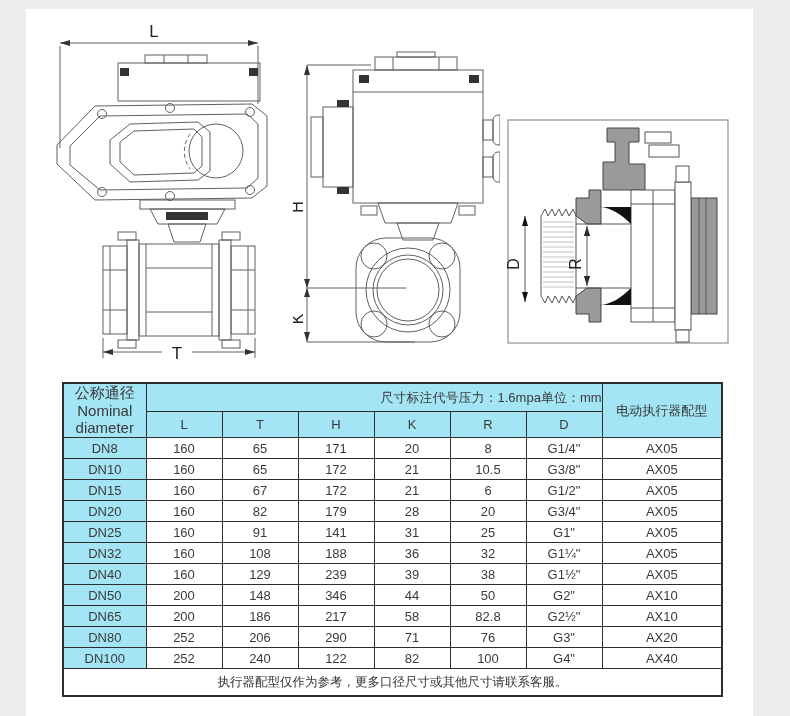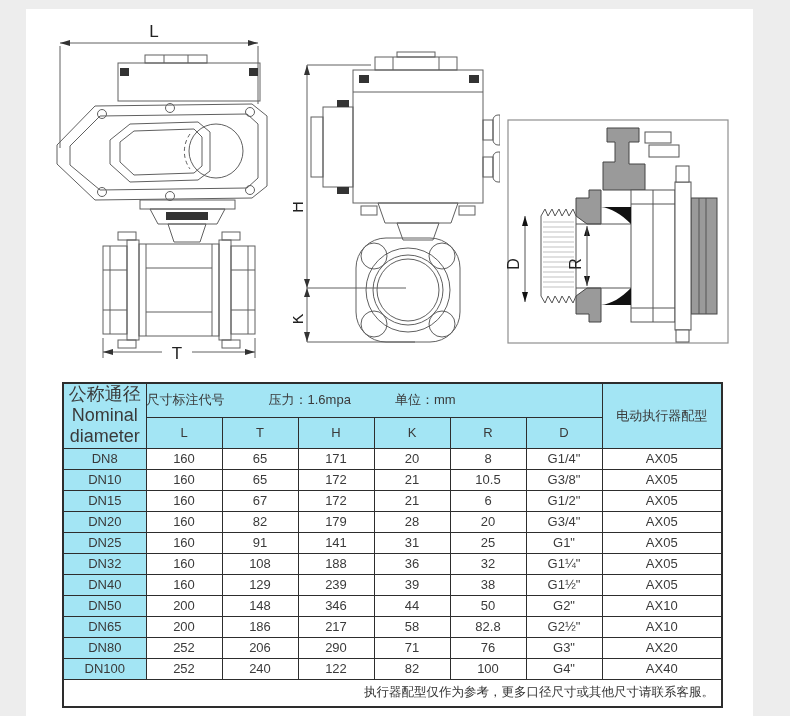--- a/index.html
+++ b/index.html
@@ -18,23 +18,23 @@
     position:absolute;left:36px;top:373px;width:659px;
     border-collapse:collapse;table-layout:fixed;
     border:2px solid var(--border,#2d2d2d);
     font-size:13px;color:#3a3a3a;text-align:center;
   }
   #spec th,#spec td{border:1px solid var(--border,#2d2d2d);font-weight:normal;padding:0;vertical-align:middle}
   #spec .cy{background:var(--hdr,#a3e5f4)}
   #spec thead .r1 th{height:27px}
   #spec thead .r2 th{height:25px}
   #spec tbody td{height:20px}
-  #spec tfoot td{height:22px;text-align:right;padding:2px 7px;font-size:12.5px;color:#333}
-  .nomhdr{line-height:1.18;font-size:18px}
-  .toprow{display:flex;justify-content:flex-start;align-items:center;gap:44px}
+  #spec tfoot td{height:22px;text-align:center;padding:2px 7px;font-size:12.5px;color:#333}
+  .nomhdr{line-height:1.18;font-size:15px}
+  .toprow{display:flex;justify-content:flex-end;align-items:center;}
 </style>
 </head>
 <body style="background: rgb(237, 237, 237);">
 
 <div class="panel" style="background: rgb(255, 255, 255);">
 
   <svg class="abs" style="left:24px;top:9px" width="250" height="345" viewBox="0 0 250 345">
     <g stroke="#606060" fill="none" stroke-width="1">
 
       <line x1="10" y1="25" x2="208" y2="25"></line>

